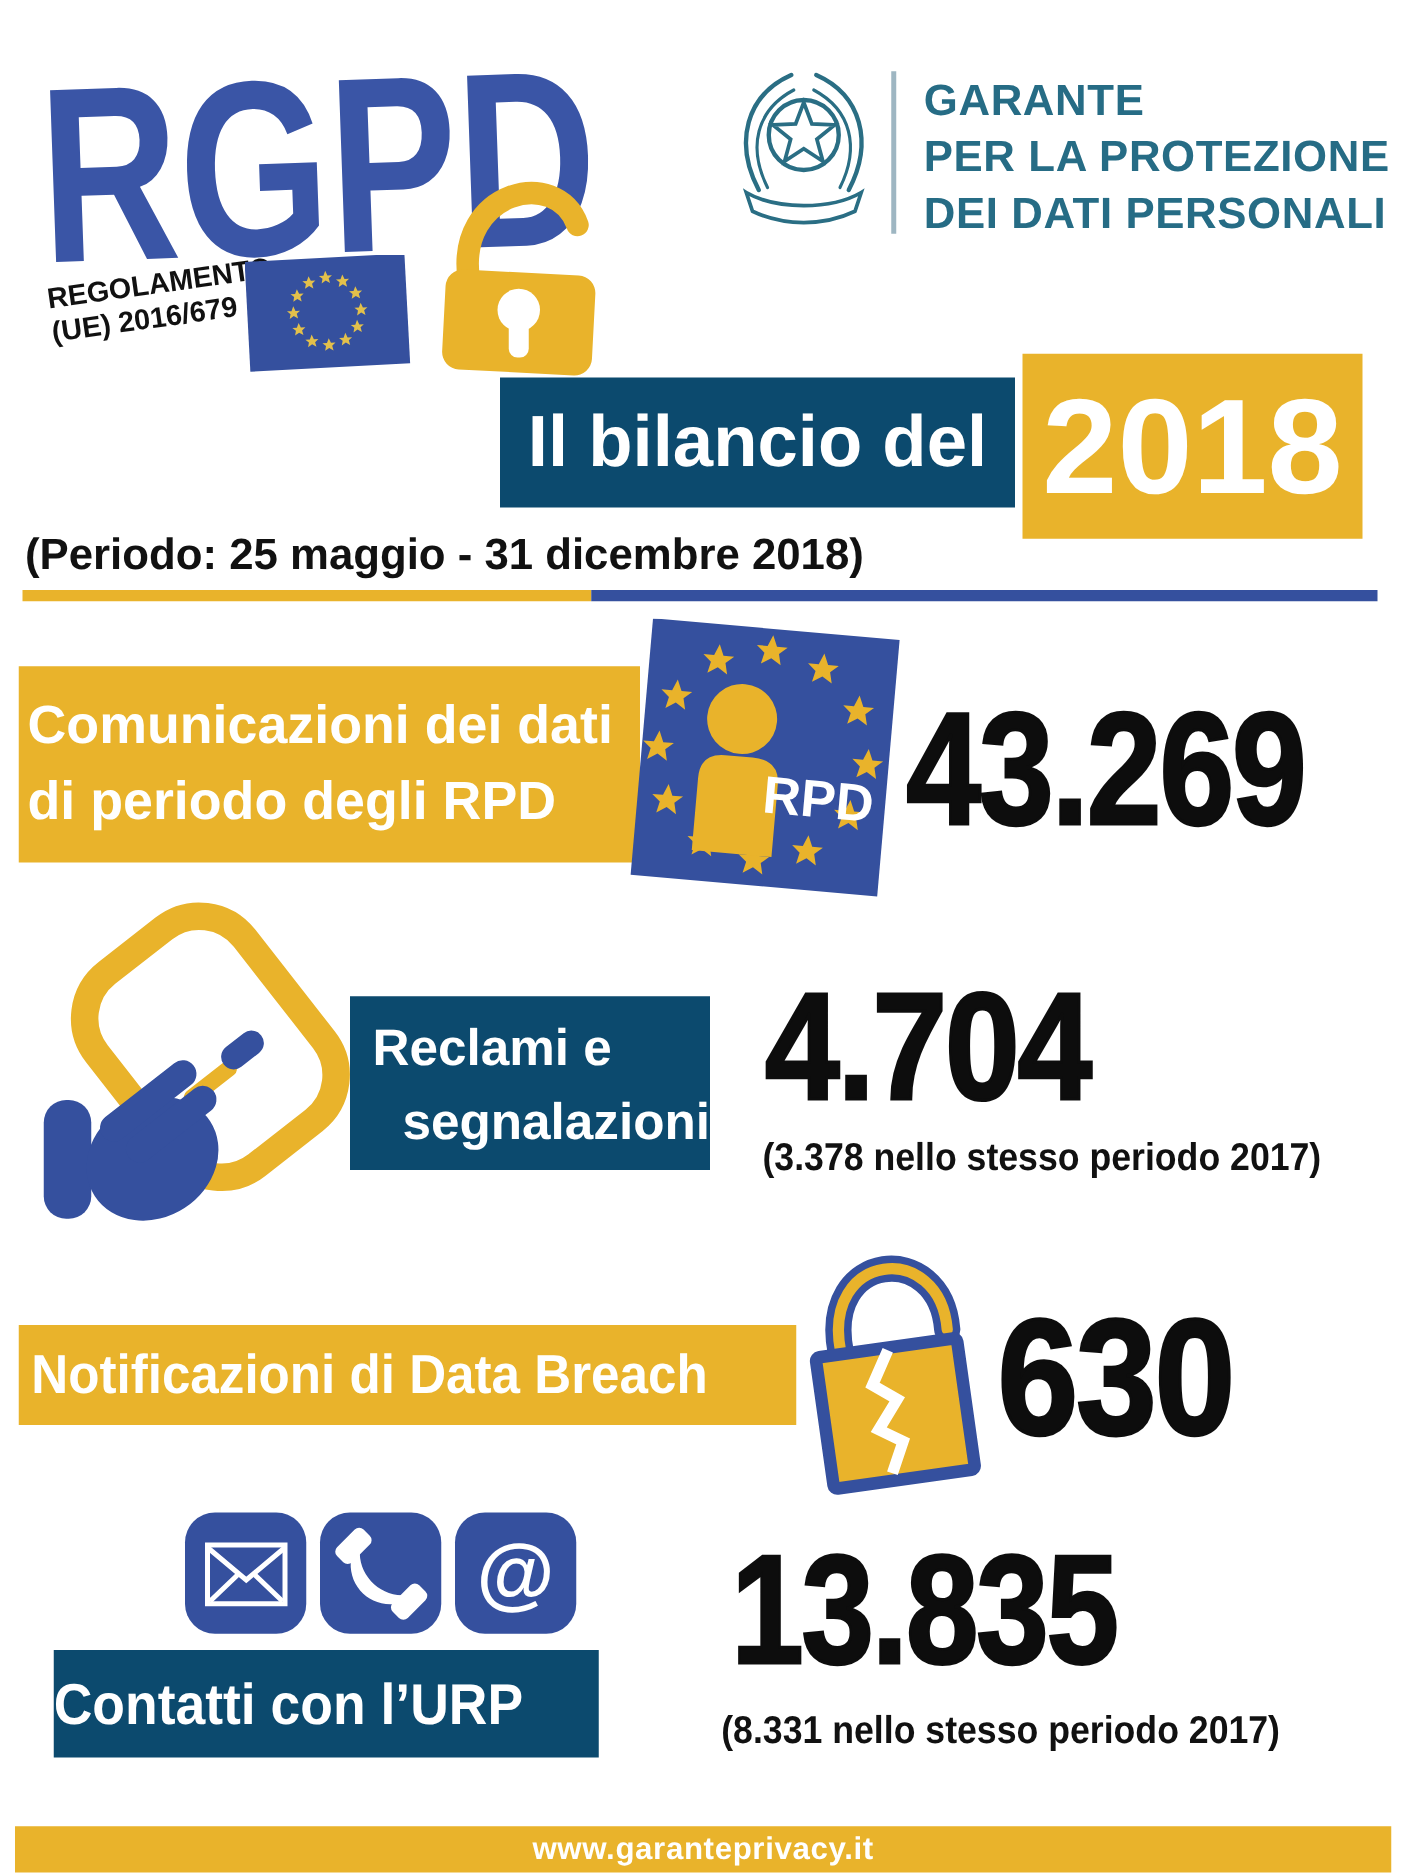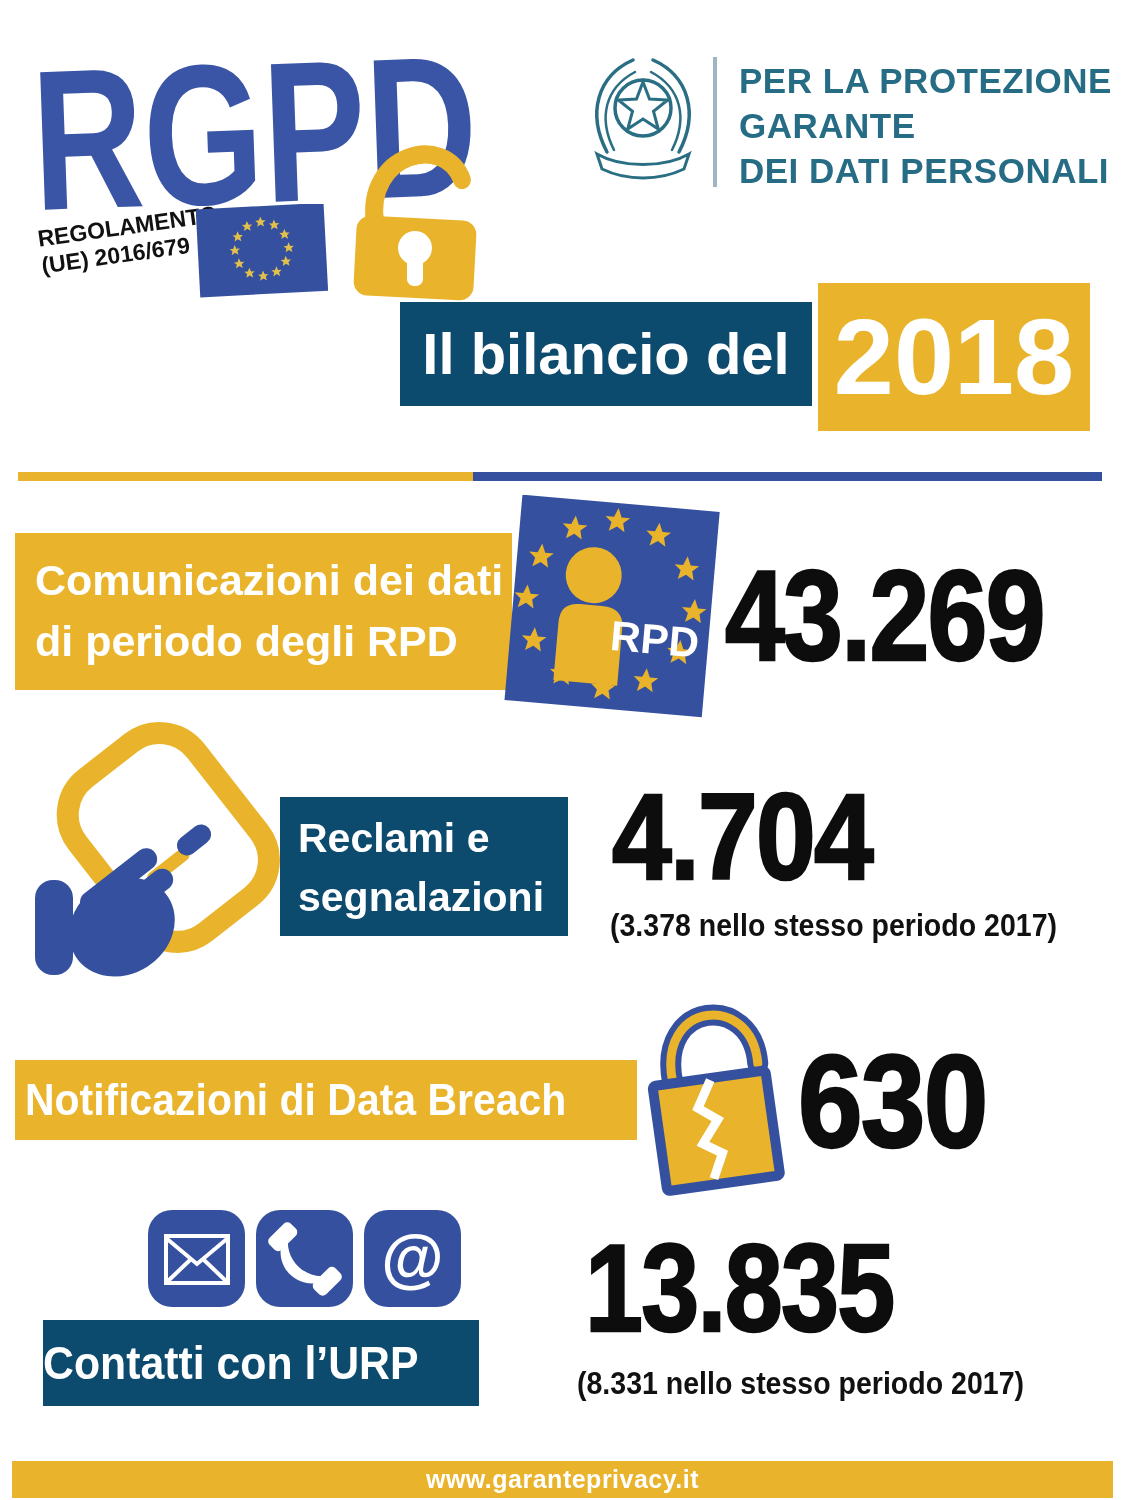--- a/index.html
+++ b/index.html
@@ -79,37 +79,38 @@
       <path d="M 89,100 C 105,68 98,38 68,22" stroke-width="2.5"></path>
       <circle cx="60" cy="58" r="28"></circle>
       <polygon points="60,32 66.5,49.1 84.7,50 70.5,61.4 75.3,79 60,69 44.7,79 49.5,61.4 35.3,50 53.5,49.1" fill="#fff" stroke-width="3"></polygon>
       <path d="M 14,104 C 38,118 82,118 106,104 L 101,119 C 76,131 44,131 19,119 Z" stroke-width="3"></path>
     </g>
   </svg>
 
   <div class="abs" style="left:713px; top:57px; width:4px; height:130px; background:#9EB6C2;"></div>
 
   <div class="abs garante-text" style="left:739px; top:58px;">
+    <span style="display:block">GARANTE</span>
     <span style="display:block">PER LA PROTEZIONE</span>
-    <span style="display:block">GARANTE</span>
     <span style="display:block">DEI DATI PERSONALI</span>
   </div>
 
   <div class="abs yellow-banner" style="left:818px; top:283px; width:272px; height:148px; text-align:center;">
     <span style="font-size:108px; line-height:148px;">2018</span>
   </div>
   <div class="abs blue-banner" style="left:400px; top:302px; width:412px; height:104px; text-align:center;">
     <span style="font-size:58px; line-height:104px;">Il bilancio del</span>
   </div>
 
+  <div class="abs period-text" style="left:20px; top:424px;">(Periodo: 25 maggio - 31 dicembre 2018)</div>
 
   <div class="abs divider" style="left:18px;  top:472px; width:455px; background:#E9B32B;"></div>
   <div class="abs divider" style="left:473px; top:472px; width:629px; background:#35509E;"></div>
 
-  <div class="abs yellow-banner" style="left:15px; top:533px; width:497px; height:157px; padding:17px 0 0 20px;">
+  <div class="abs yellow-banner" style="left:15px; top:533px; width:497px; height:157px; padding:17px 0 0 7px;">
     <span class="banner-text" style="display:block; font-size:43px; line-height:61px;">Comunicazioni dei dati</span>
     <span class="banner-text" style="display:block; font-size:43px; line-height:61px;">di periodo degli RPD</span>
   </div>
 
   <svg class="abs" style="left:503px; top:495px;" width="222" height="228" viewBox="0 0 222 228">
     <defs>
       <polygon id="star12" points="0,-10 2.9,-3.1 9.5,-3.1 4.5,1.2 6.1,8.1 0,4.2 -6.1,8.1 -4.5,1.2 -9.5,-3.1 -2.9,-3.1" fill="#E9B32B"></polygon>
     </defs>
     <g transform="rotate(5 110 112)">
       <rect x="10" y="8" width="198" height="206" fill="#35509E"></rect>
@@ -142,21 +143,21 @@
       <g transform="rotate(-38 110 180)">
         <rect x="58" y="150" width="92" height="22" rx="11"></rect>
         <rect x="64" y="176" width="86" height="22" rx="11"></rect>
       </g>
       <rect x="150" y="118" width="38" height="20" rx="10" transform="rotate(-38 169 128)"></rect>
     </g>
   </svg>
 
   <div class="abs blue-banner" style="left:280px; top:797px; width:288px; height:139px; padding:12px 0 0 18px;">
     <span class="banner-text" style="display:block; font-size:41px; line-height:59px;">Reclami e</span>
-    <span class="banner-text" style="display:block; font-size:41px; line-height:59px;">segnalazioni</span>
+    <span class="banner-text" style="display:block; font-size:41px; line-height:59px;margin-left:24px;">segnalazioni</span>
   </div>
 
   <div class="abs bignum" style="left:612px; top:772px; font-size:122px; line-height:130px; transform:scaleX(0.88);">4.704</div>
   <div class="abs note" style="left:610px; top:908px;">(3.378 nello stesso periodo 2017)</div>
 
   <div class="abs yellow-banner" style="left:15px; top:1060px; width:622px; height:80px; padding-left:10px;">
     <span class="banner-text" style="display:block; font-size:44px; line-height:80px; transform:scaleX(0.93);">Notificazioni di Data Breach</span>
   </div>
 
   <svg class="abs" style="left:633px; top:978px;" width="160" height="218" viewBox="0 0 160 218">

